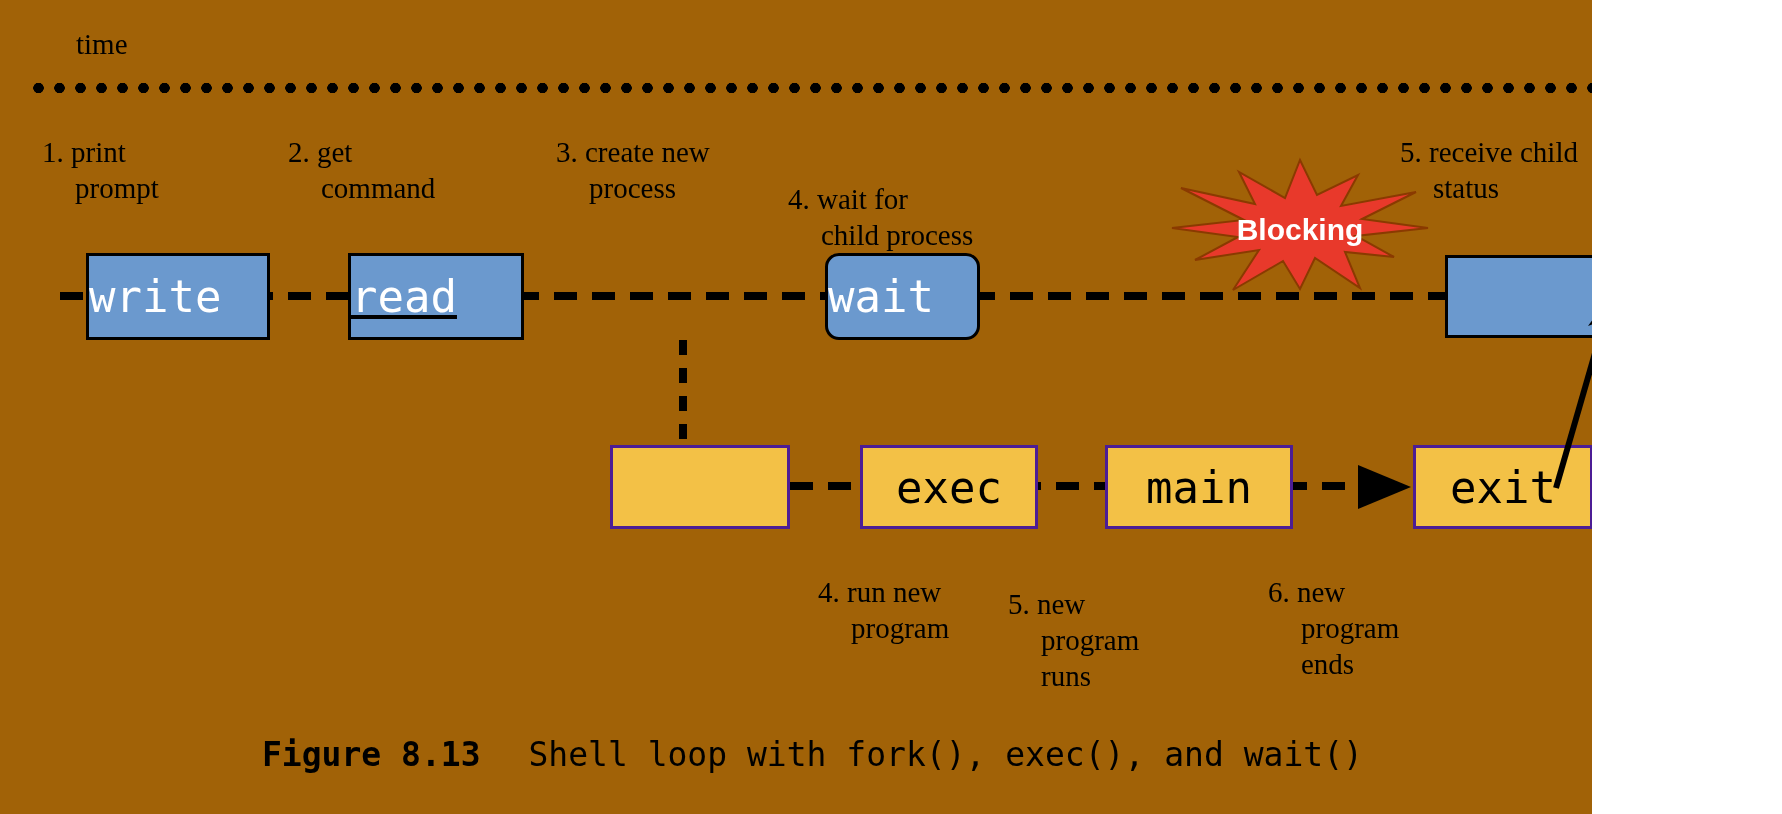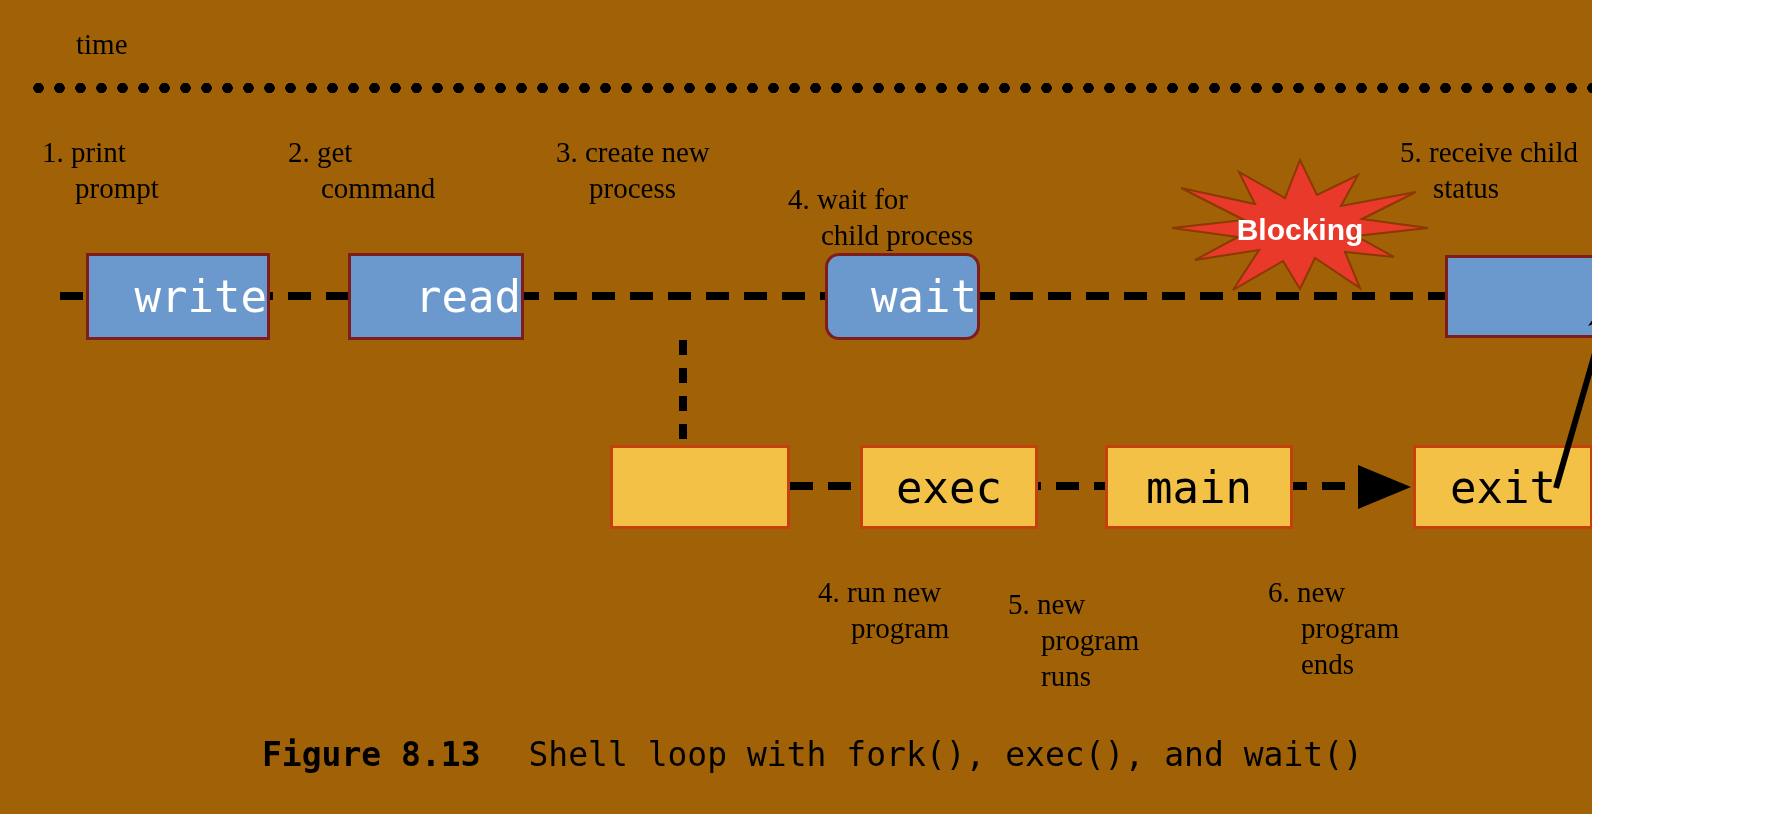--- a/index.html
+++ b/index.html
@@ -18,29 +18,29 @@
   .hline{position:absolute;height:8px;
          background:repeating-linear-gradient(90deg,#000 0 23px,transparent 23px 38px);}
   .hline-parent{left:60px;top:292px;width:1582px;}
   .tri-parent-end{left:1644px;top:274px;border-top:23px solid transparent;border-bottom:23px solid transparent;border-left:38px solid #000;}
   .hline-child{left:790px;top:482px;width:568px;}
   .tri-child{left:1358px;top:465px;border-top:22px solid transparent;border-bottom:22px solid transparent;border-left:53px solid #000;}
   .vline{position:absolute;left:679px;top:340px;width:8px;height:106px;
          background:repeating-linear-gradient(180deg,#000 0 15px,transparent 15px 28px);}
 
   
-  .pbox{position:absolute;top:253px;height:87px;background:#6B99CE;border:3px solid #7f1d1d;
-        box-sizing:border-box;display:flex;align-items:center;justify-content:flex-end;z-index:2;}
+  .pbox{position:absolute;top:253px;height:87px;background:#6B99CE;border:3px solid #000000;
+        box-sizing:border-box;display:flex;align-items:center;justify-content:flex-start;z-index:2;}
   .pbox span{font-family:"DejaVu Sans Mono", monospace;font-size:44px;color:#fff;}
-  .cbox{position:absolute;top:445px;height:84px;background:#F3C146;border:3px solid #c2410c;
+  .cbox{position:absolute;top:445px;height:84px;background:#F3C146;border:3px solid #4c1d95;
         box-sizing:border-box;display:flex;align-items:center;justify-content:center;z-index:2;}
   .cbox span{font-family:"DejaVu Sans Mono", monospace;font-size:44px;color:#000;}
 
   .b-write{left:86px;width:184px;}
-  .b-read{left:348px;width:176px;}
+  .b-read{left:348px;width:176px;text-decoration:underline;}
   .b-fork{left:597px;width:170px;}
   .b-wait{left:825px;width:155px;border-radius:14px;}
   .b-recv{left:1445px;width:182px;top:255px;height:83px;}
   .b-child0{left:610px;width:180px;}
   .b-exec{left:860px;width:178px;}
   .b-main{left:1105px;width:188px;}
   .b-exit{left:1413px;width:180px;}
 
   
   .ann{position:absolute;font-size:29px;line-height:36px;white-space:nowrap;}

